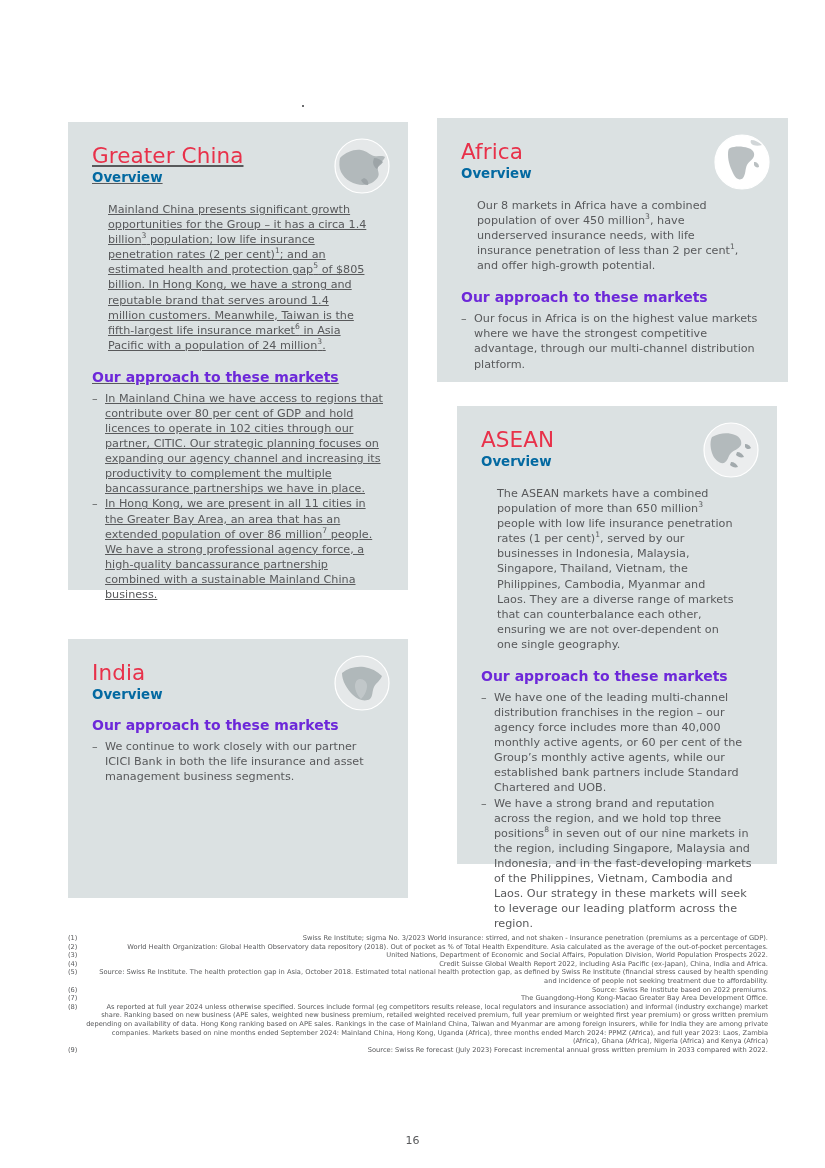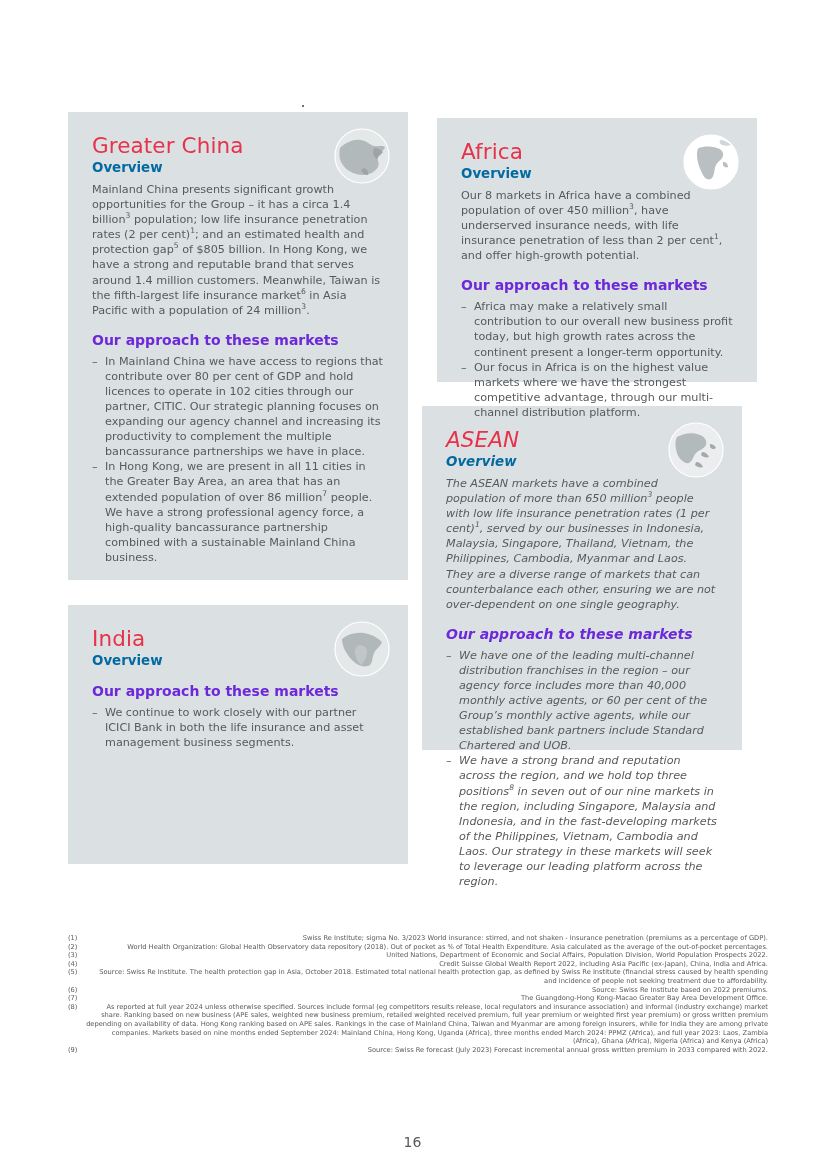--- a/index.html
+++ b/index.html
@@ -31,24 +31,24 @@
     background: #6b6c6e;
   }
 
   
   .card {
     position: absolute;
     background: #dbe1e2;
     box-sizing: border-box;
     padding: 22px 24px 20px 24px;
   }
-  #card-greater-china { left: 68px;  top: 112px; width: 340px; height: 468px; }
-  #card-india         { left: 68px;  top: 605px; width: 340px; height: 259px; }
-  #card-africa        { left: 437px; top: 118px; width: 320px; height: 264px; }
-  #card-asean         { left: 422px; top: 406px; width: 320px; height: 344px; font-style: italic; }
+  #card-greater-china { left: 68px;  top: 122px; width: 340px; height: 468px; text-decoration: underline; }
+  #card-india         { left: 68px;  top: 639px; width: 340px; height: 259px; }
+  #card-africa        { left: 437px; top: 118px; width: 351px; height: 264px; }
+  #card-asean         { left: 457px; top: 406px; width: 320px; height: 458px; }
 
   .card-inner {
     position: relative;
     z-index: 2;
   }
 
   h1.region-title {
     margin: 0 0 1px 0;
     font-size: 21.5px;
     font-weight: normal;
@@ -67,21 +67,21 @@
 
   h2.approach-head {
     margin: 14px 0 5px 0;
     font-size: 14px;
     font-weight: bold;
     color: #6d28d9;
     line-height: 1.2;
   }
 
   p.body-copy {
-    margin: 0;
+    margin: 16px;
     font-size: 11.2px;
     line-height: 15.1px;
     color: #58595b;
   }
 
   ul.bullets {
     list-style: none;
     margin: 0;
     padding: 0;
   }
@@ -136,21 +136,21 @@
     flex: 0 0 17px;
   }
   .fn-text { flex: 1 1 auto; text-align: right; }
 
   #page-number {
     position: absolute;
     left: 0;
     top: 1134px;
     width: 825px;
     text-align: center;
-    font-size: 14px;
+    font-size: 11px;
     color: #58595b;
   }
 </style>
 </head>
 <body>
 
 <div class="page">
 
   <div class="speck"></div>
 
@@ -206,21 +206,20 @@
         <path d="M40 28 C43 28 45 30 45 33 C43 34 41 33 40 31 Z" fill="#b2b9bb" opacity="0.9"></path>
         <circle cx="28" cy="28" r="27" fill="none" stroke="#ffffff" stroke-width="1.2"></circle>
       </svg>
     </div>
     <div class="card-inner">
       <h1 class="region-title">Africa</h1>
       <h2 class="sub-head">Overview</h2>
       <p class="body-copy">Our 8 markets in Africa have a combined population of over 450 million<sup>3</sup>, have underserved insurance needs, with life insurance penetration of less than 2 per cent<sup>1</sup>, and offer high-growth potential.</p>
       <h2 class="approach-head">Our approach to these markets</h2>
       <ul class="bullets">
-          <li>Africa may make a relatively small contribution to our overall new business profit today, but high growth rates across the continent present a longer-term opportunity.</li>
           <li>Our focus in Africa is on the highest value markets where we have the strongest competitive advantage, through our multi-channel distribution platform.</li>
         </ul>
     </div>
   </div>
 
   <div class="card" id="card-asean">
     <div class="globe">
       <svg viewBox="0 0 56 56" xmlns="http://www.w3.org/2000/svg">
         <circle cx="28" cy="28" r="27" fill="#ffffff"></circle>
         <circle cx="28" cy="28" r="27" fill="#d2d8da" opacity="0.45"></circle>

